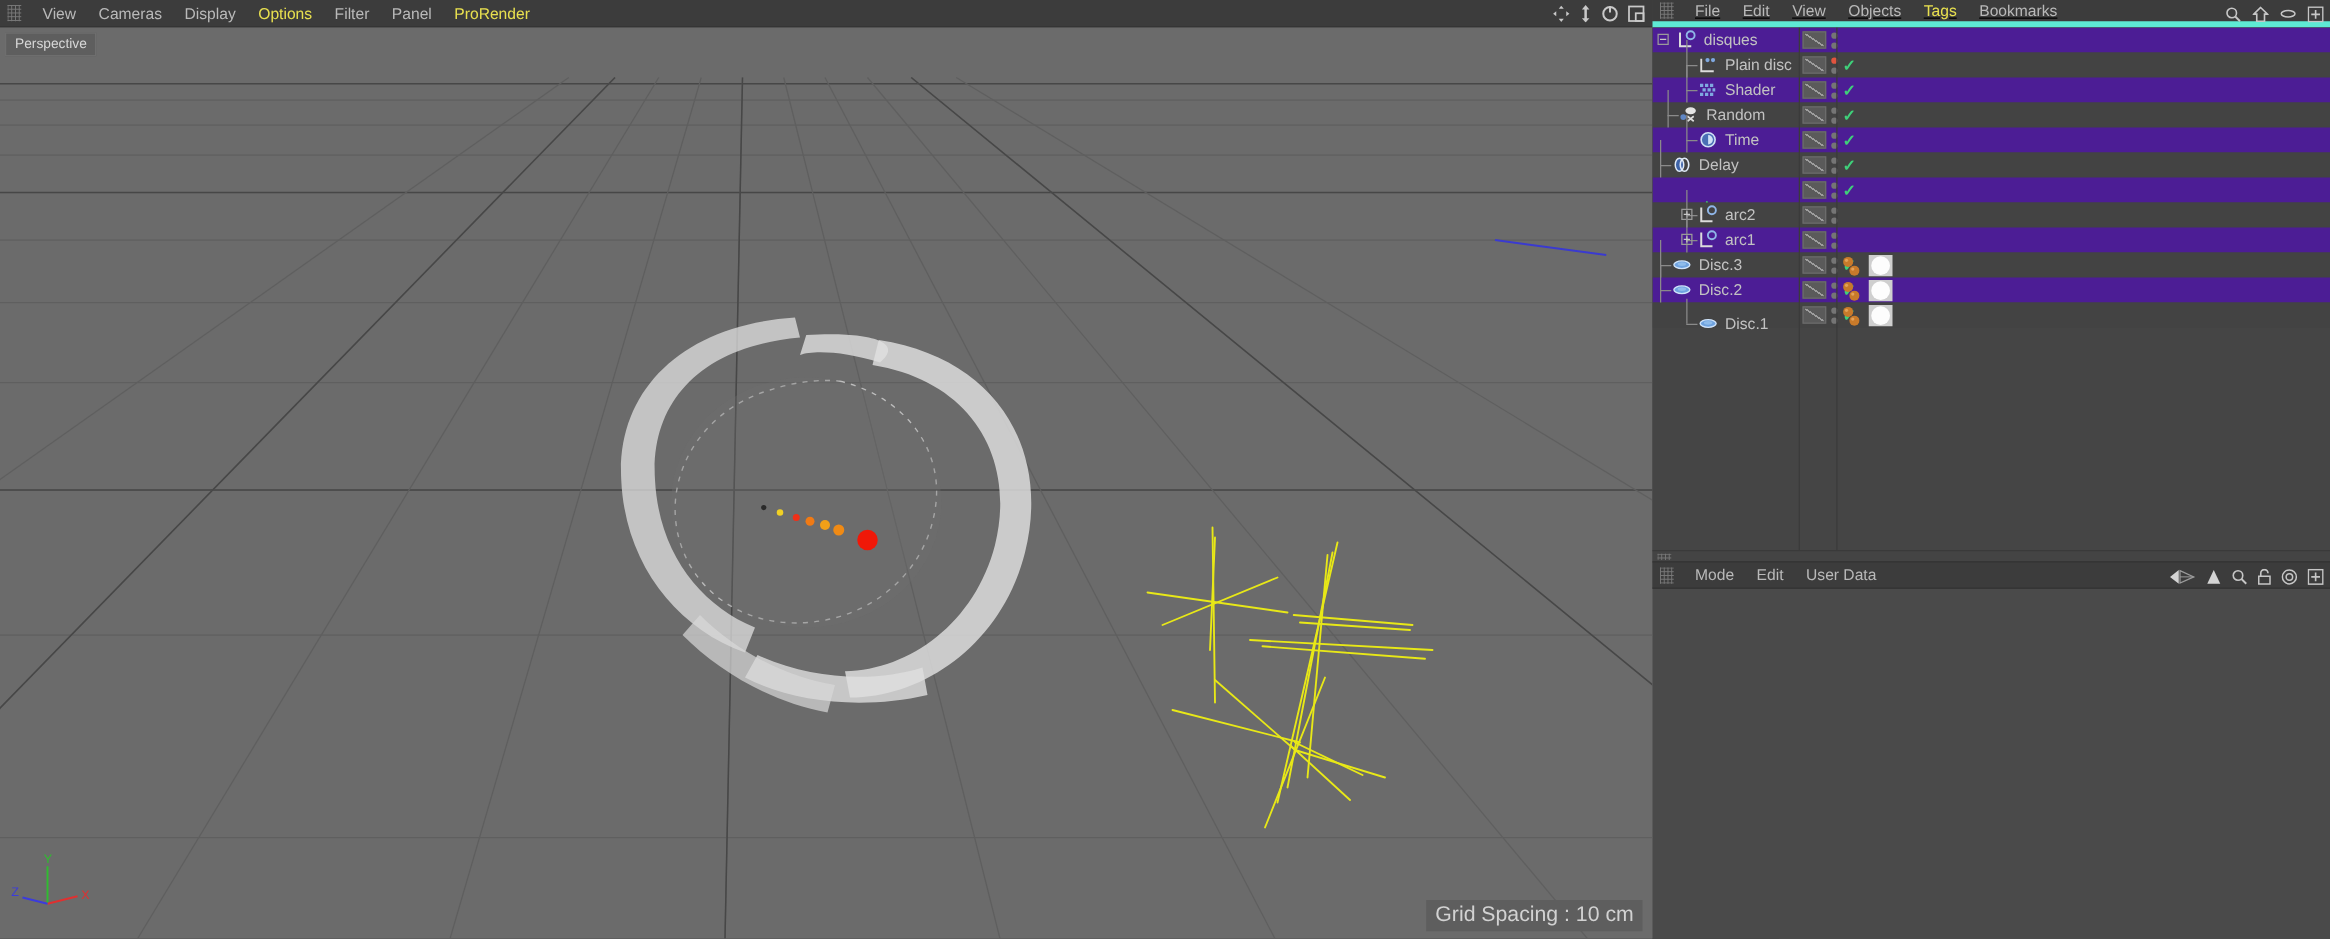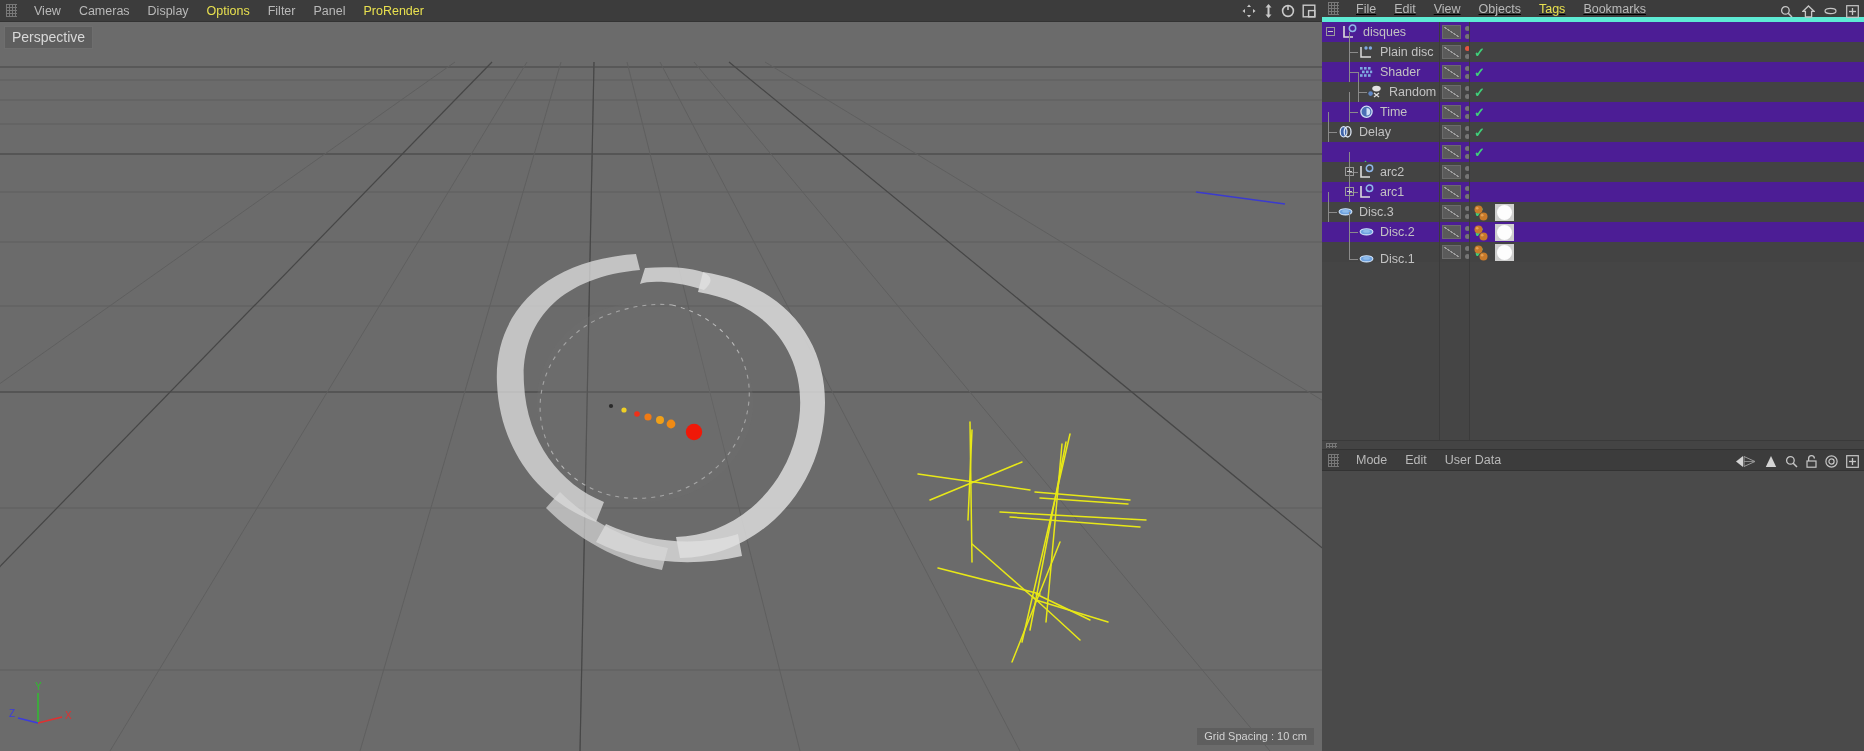--- a/index.html
+++ b/index.html
@@ -36,26 +36,26 @@
     display: flex; align-items: center; gap: 7px;
   }
   .vp-nav-icons svg { display: block; }
 
   .viewport {
     flex: 1; position: relative; overflow: hidden;
     background: #6b6b6b;
   }
   .vp-label {
     position: absolute; left: 4px; top: 4px; z-index: 6;
-    background: #5e5e5e; color: #d8d8d8; font-size: 14px;
+    background: #5e5e5e; color: #d8d8d8; font-size: 11px;
     padding: 2px 7px 3px 7px; border: 1px solid #6e6e6e;
   }
   .vp-status {
     position: absolute; right: 8px; bottom: 6px; z-index: 6;
-    background: #5e5e5e; color: #d2d2d2; font-size: 11px;
+    background: #5e5e5e; color: #d2d2d2; font-size: 17px;
     padding: 2px 7px 3px 7px;
   }
   .vp-svg { position: absolute; inset: 0; width: 100%; height: 100%; }
 
   .axis-gizmo { position: absolute; left: 8px; bottom: 14px; width: 70px; height: 60px; z-index: 6; }
 
   
   .right-col { width: 542px; height: 751px; display: flex; flex-direction: column; background: #444; }
 
   .om-menubar {
@@ -419,21 +419,21 @@
             <div class="cols" style="left: 120px;">
               <div class="c-tagslot"></div>
               <div class="dots">
                 <div class="dot"></div>
                 <div class="dot"></div>
               </div>
               <div class="check" style="width: 12px;">✓</div>
             </div>
           </div>
           <div class="row even">
-            <div class="row-name" style="padding-left: 30px;">
+            <div class="row-name" style="padding-left: 6px;">
               <div class="tw">
                 <div class="vline"></div>
                 <div class="tee"></div>
               </div>
               <span class="obj-icon"><svg width="17" height="16" viewBox="0 0 17 16">
                   <ellipse cx="9.5" cy="4.6" rx="4.2" ry="2.8" fill="#e3e3e3"></ellipse>
                   <circle cx="3.6" cy="9.6" r="2.3" fill="#5f86c4"></circle>
                   <path d="M7 9 l5 4 M12 9 l-5 4" stroke="#dcdcdc" stroke-width="1.3" fill="none"></path>
                 </svg></span>
               <span class="obj-label">Random</span>
@@ -590,21 +590,21 @@
                   </svg></span>
                 <span style="position: absolute; left: 5px; top: 7px;"><svg width="9" height="9" viewBox="0 0 9 9">
                     <circle cx="4.5" cy="4.5" r="4" fill="#c87a2a"></circle>
                     <circle cx="3.2" cy="3.2" r="1.3" fill="#e8a860" opacity="0.85"></circle>
                   </svg></span>
               </div>
               <div class="mat-thumb"></div>
             </div>
           </div>
           <div class="row odd">
-            <div class="row-name" style="padding-left: 21px;">
+            <div class="row-name" style="">
               <div class="tw">
                 <div class="vline"></div>
                 <div class="tee"></div>
               </div>
               <span class="obj-icon"><svg width="17" height="16" viewBox="0 0 17 16">
                   <ellipse cx="8.5" cy="7.8" rx="6.4" ry="3.1" fill="#6fa3e0" stroke="#cfe3fa" stroke-width="1.1"></ellipse>
                   <ellipse cx="8.5" cy="7.2" rx="3.4" ry="1.5" fill="#9cc6f0" opacity="0.7"></ellipse>
                 </svg></span>
               <span class="obj-label">Disc.2</span>
             </div>

